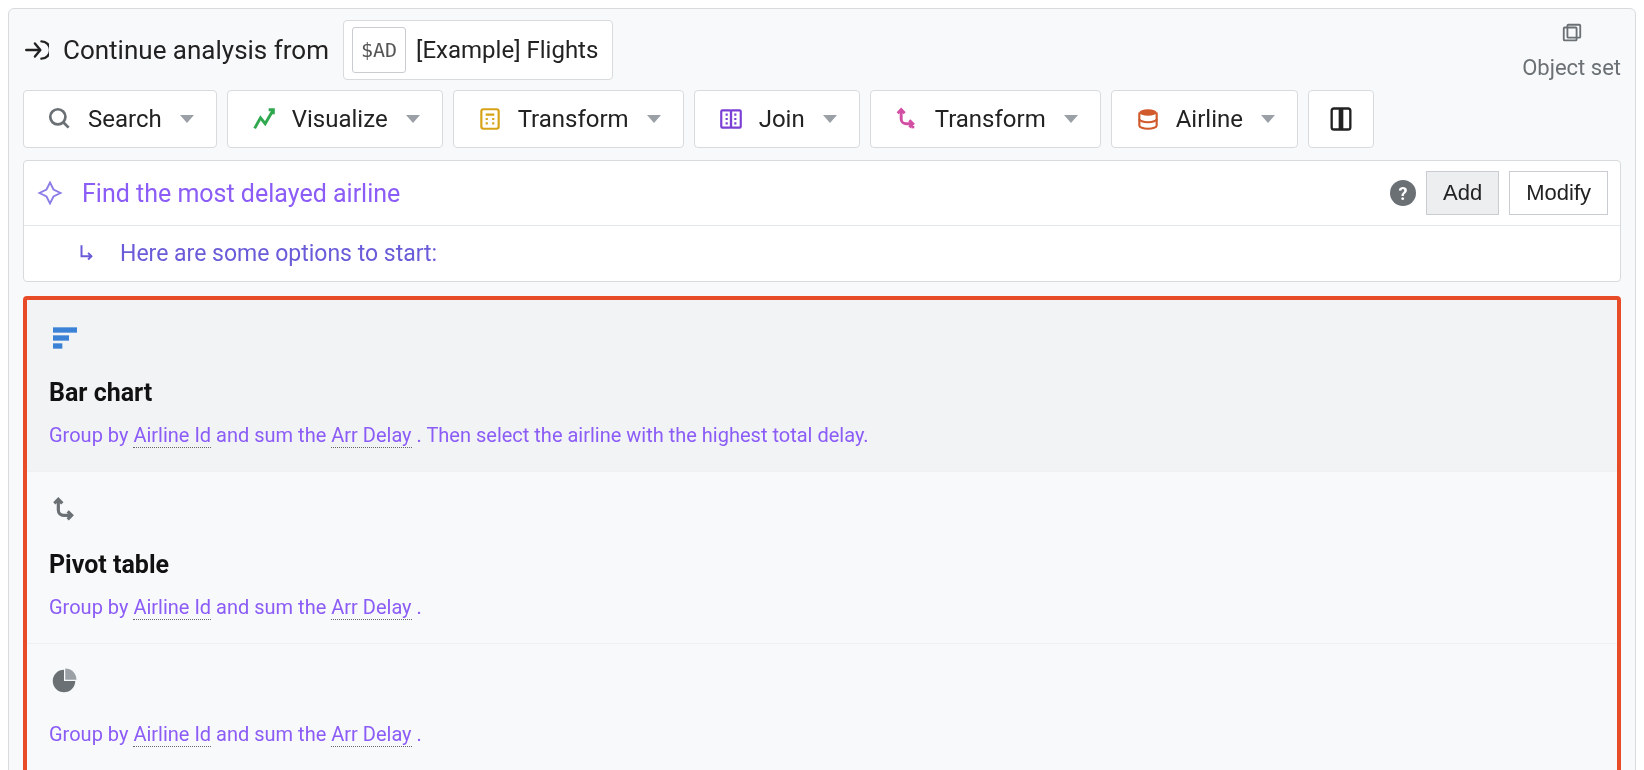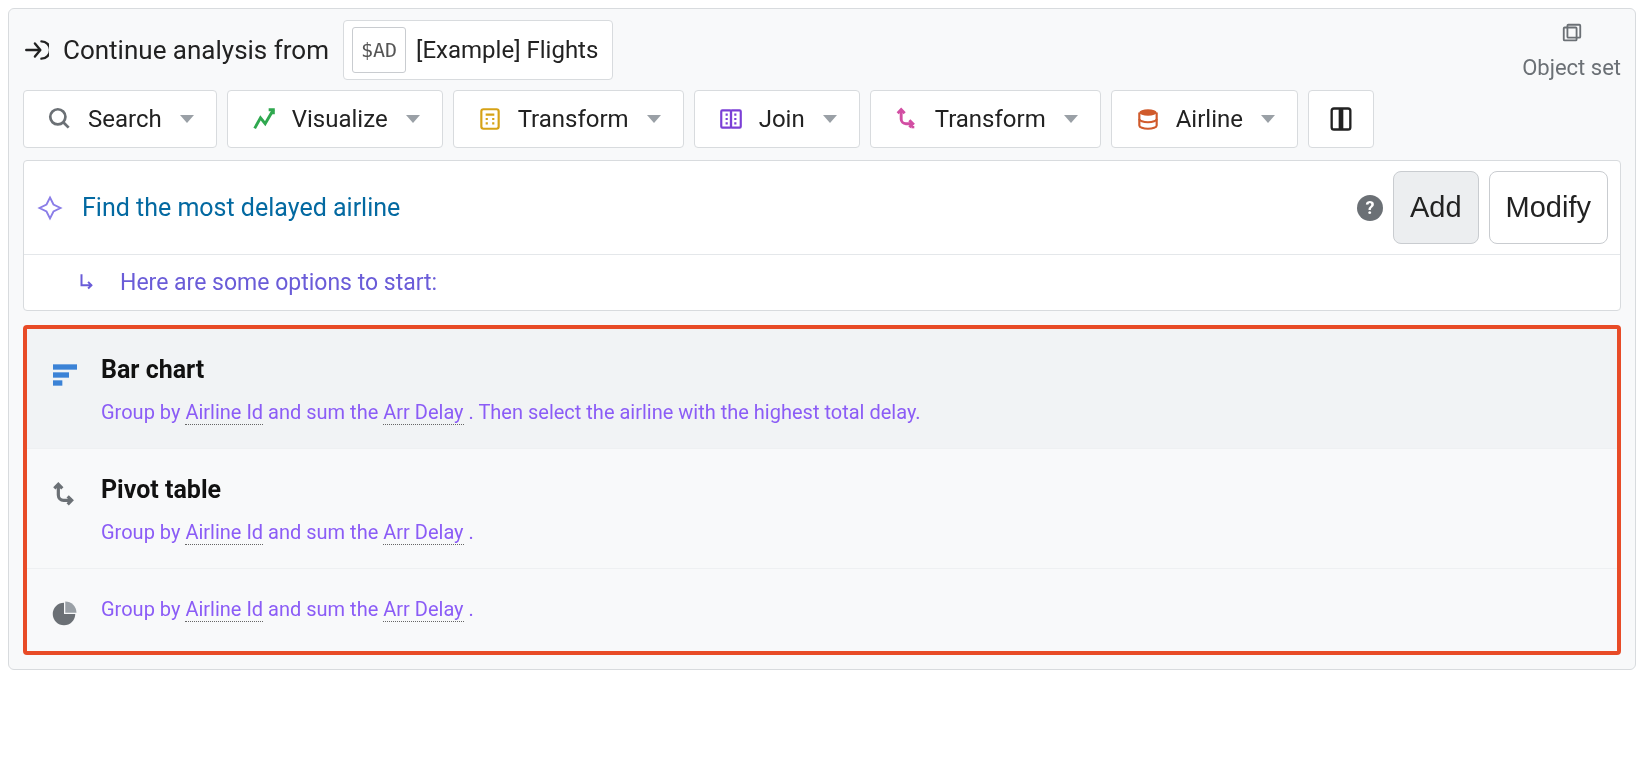--- a/index.html
+++ b/index.html
@@ -105,59 +105,60 @@
   display:flex;
   align-items:center;
   gap:18px;
 }
 .search-input {
   flex:1;
   border:none;
   outline:none;
   font-size:25px;
   font-family:inherit;
-  color:#0369a1;
+  color:#8b5cf6;
   background:transparent;
 }
 .search-right { display:flex; align-items:center; gap:10px; }
 .help-circle {
   width:26px;height:26px;border-radius:50%;
   background:#6b7075;color:#fff;
   display:flex;align-items:center;justify-content:center;
   font-size:18px;font-weight:700;
 }
 .btn {
   background:#fff;
   border:1px solid #c9ccd0;
-  border-radius:8px;
-  padding:19px 16px;
-  font-size:29px;
+  border-radius:0;
+  padding:8px 16px;
+  font-size:22px;
   color:#222;
   cursor:pointer;
 }
 .btn.primary { background:#eceef0; }
 .search-hint {
   border-top:1px solid #e4e7ea;
   padding:14px 20px 14px 54px;
   display:flex;
   align-items:center;
   gap:24px;
   color:#6a5cd8;
   font-size:23px;
 }
 .suggestions {
   margin-top:14px;
   border:4px solid #e84b27;
   border-radius:4px;
 }
 .sugg {
-  padding:26px 20px 22px 22px;
-  display:flex;
-  gap:12px;
+  padding:18px 20px 22px 22px;
+  display:flex;
+  gap:24px;
   border-bottom:1px solid #eef0f2;
+  flex-direction:column;
 }
 .sugg:last-child { border-bottom:none; }
 .sugg.active { background:#f1f3f5; }
 .sugg-icon { width:40px; color:#4a90e2; padding-top:4px; }
 .sugg-body { flex:1; }
 .sugg-title { font-size:25px; font-weight:700; color:#111; margin-bottom:14px; }
 .sugg-desc { font-size:20px; color:#8b5cf6; line-height:1.4; }
 .dotted { border-bottom:1px dotted #666; }
 svg { display:block; }
 </style>

